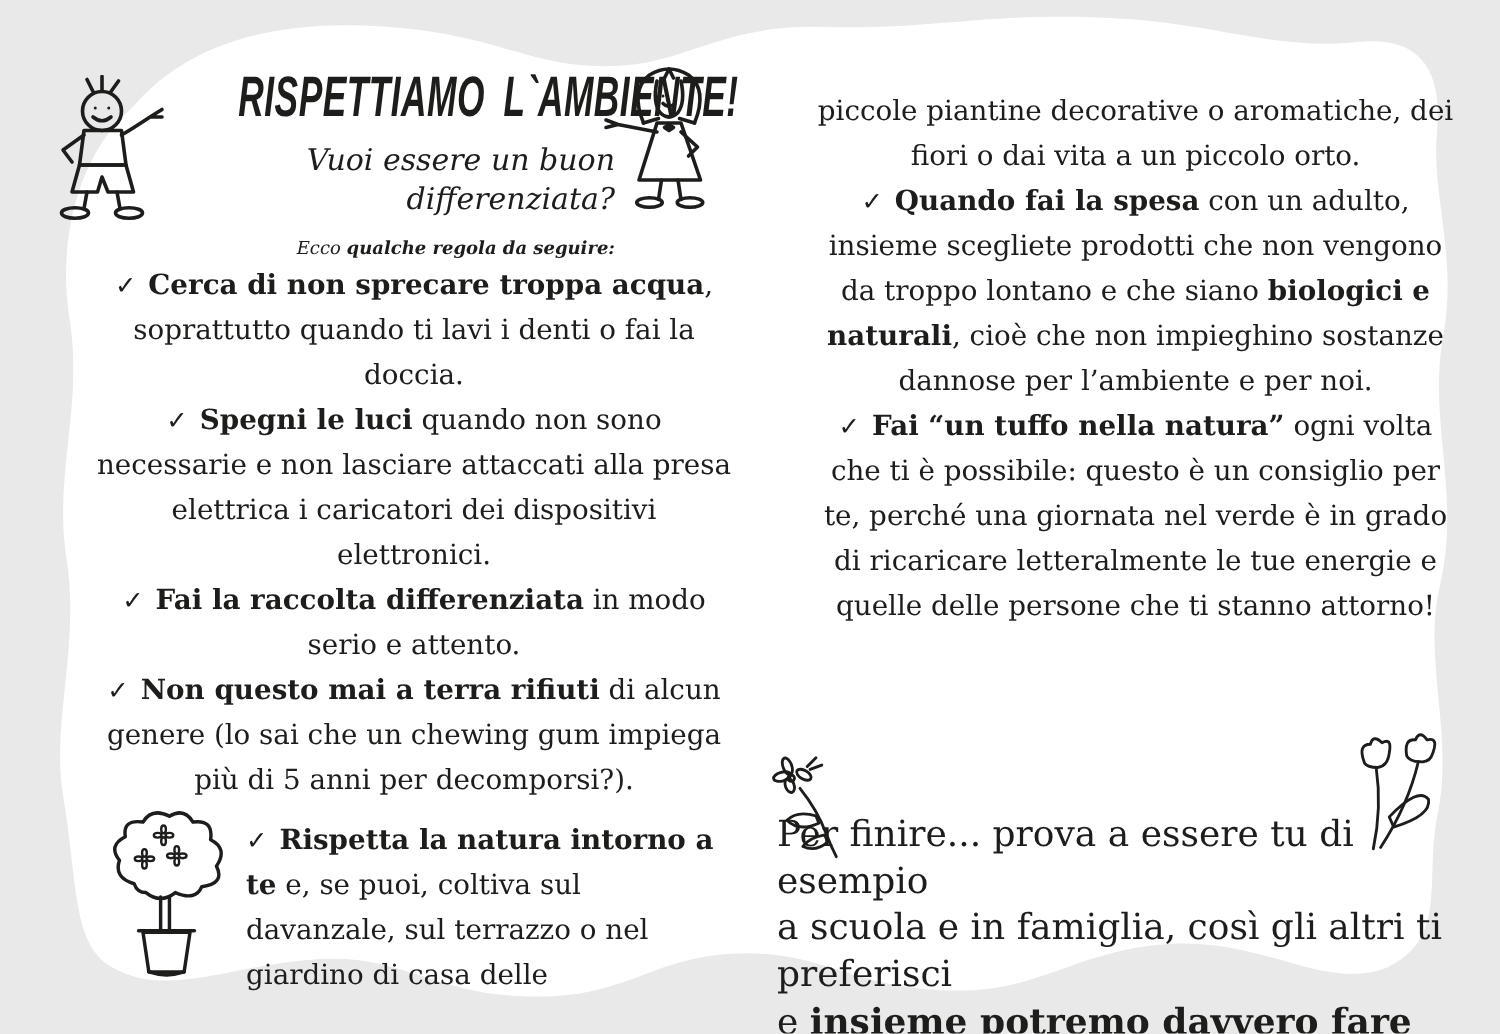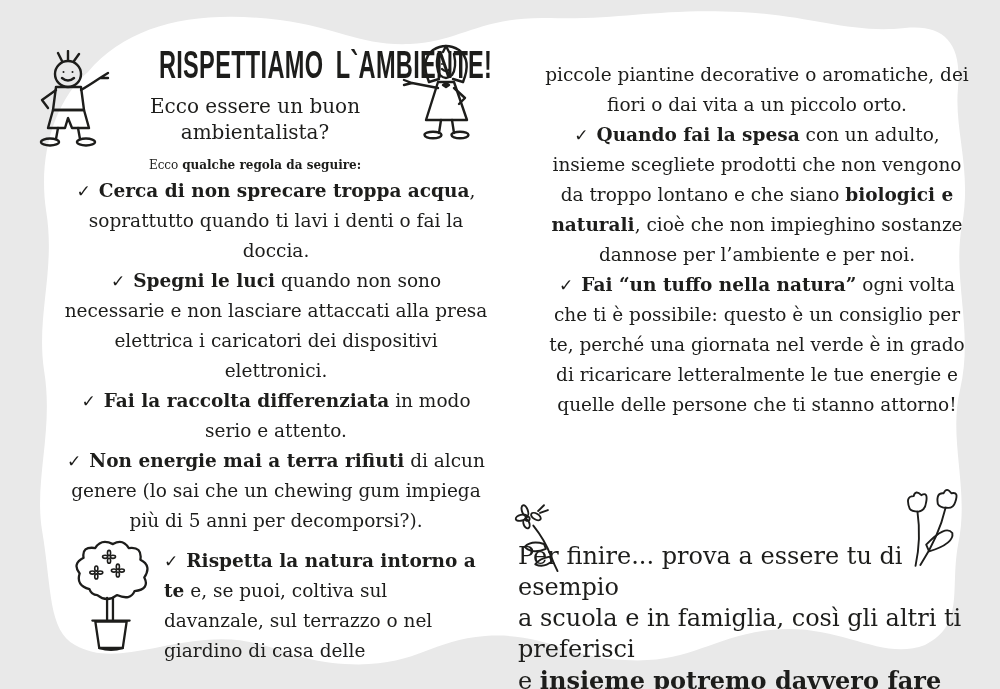--- a/index.html
+++ b/index.html
@@ -9,21 +9,21 @@
   }
   *{box-sizing:border-box;margin:0;padding:0;}
   body{background:var(--bg);font-family:"DejaVu Serif", serif;color:var(--ink);}
   .canvas{
     position:relative;width:1000px;height:689px;background:var(--bg);
     overflow:hidden;
   }
   .paper-svg{position:absolute;left:0;top:0;width:1000px;height:689px;}
   .content{position:absolute;inset:0;}
   
-  .header-block{position:absolute;left:100px;top:46px;width:310px;text-align:center;}
+  .header-block{position:absolute;left:100px;top:46px;width:310px;text-align:right;font-style:italic;}
   .title{
     font-family:"Liberation Sans", sans-serif;font-weight:700;font-size:38px;
     white-space:nowrap;letter-spacing:0.5px;word-spacing:9px;
     transform:scaleX(0.62);transform-origin:50% 50%;line-height:38px;
   }
   .subtitle{font-size:20px;margin-top:9px;line-height:26px;}
   .intro{font-size:12px;margin-top:7px;line-height:26px;}
   .bd{font-weight:700;}
   
   .col{position:absolute;font-size:18.5px;line-height:30px;}
@@ -108,29 +108,29 @@
         <path d="M41,48 L15,43 M15,43 L7,40 M15,43 L7,45"></path>
         <path d="M57,48 L68,58 L62,64"></path>
         <path d="M44,80 L42,93 M55,80 L57,93"></path>
         <ellipse cx="36" cy="95" rx="8.5" ry="3.2"></ellipse>
         <ellipse cx="63" cy="95" rx="8.5" ry="3.2"></ellipse>
       </svg>
     </div>
 
     <div class="header-block">
       <div class="title">RISPETTIAMO L`AMBIENTE!</div>
-      <div class="subtitle">Ecco essere un buon ambientalista?</div>
+      <div class="subtitle">Vuoi essere un buon differenziata?</div>
       <div class="intro"><span>Ecco </span><span class="bd">qualche regola da seguire:</span></div>
     </div>
 
     <div class="col col-left">
       <p class="rule"><span class="check">✓</span><span><span class="bd">Cerca di non sprecare troppa acqua</span><span>, soprattutto quando ti lavi i denti o fai la doccia.</span></span></p>
       <p class="rule"><span class="check">✓</span><span><span class="bd">Spegni le luci</span><span> quando non sono necessarie e non lasciare attaccati alla presa elettrica i caricatori dei dispositivi elettronici.</span></span></p>
       <p class="rule"><span class="check">✓</span><span><span class="bd">Fai la raccolta differenziata</span><span> in modo serio e attento.</span></span></p>
-      <p class="rule"><span class="check">✓</span><span><span class="bd">Non energie mai a terra rifiuti</span><span> di alcun genere (lo sai che un chewing gum impiega più di 5 anni per decomporsi?).</span></span></p>
+      <p class="rule"><span class="check">✓</span><span><span class="bd">Non questo mai a terra rifiuti</span><span> di alcun genere (lo sai che un chewing gum impiega più di 5 anni per decomporsi?).</span></span></p>
 
       <div class="nature-row">
         <div class="plant">
           <svg class="sketch" width="98" height="120" viewBox="0 0 100 122" fill="none" stroke="currentColor" stroke-width="2.3" stroke-linecap="round" stroke-linejoin="round">
             <path d="M28,52 Q14,48 18,36 Q10,26 22,20 Q20,8 34,10 Q40,0 52,6 Q62,0 68,10 Q82,8 80,22 Q92,28 84,40 Q90,52 74,54 Q70,64 56,58 Q46,66 36,58 Q30,58 28,52 Z"></path>
             <g stroke-width="1.6">
               <g transform="translate(48,19)">
                   <ellipse cx="-4" cy="0" rx="2.6" ry="1.6"></ellipse>
                   <ellipse cx="4" cy="0" rx="2.6" ry="1.6"></ellipse>
                   <ellipse cx="0" cy="-4" rx="1.6" ry="2.6"></ellipse>

